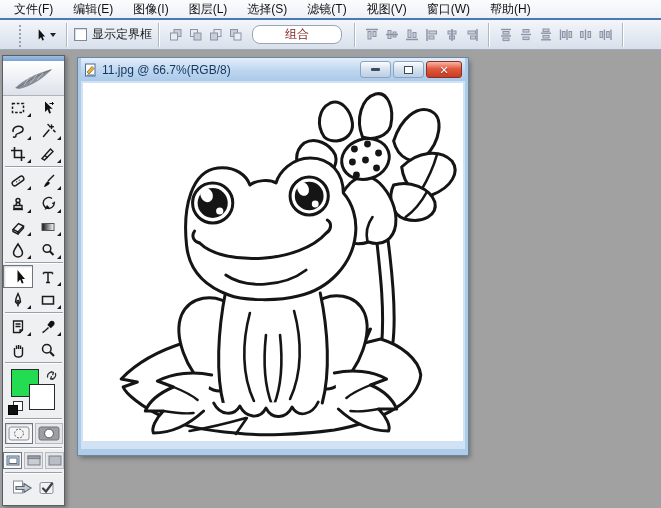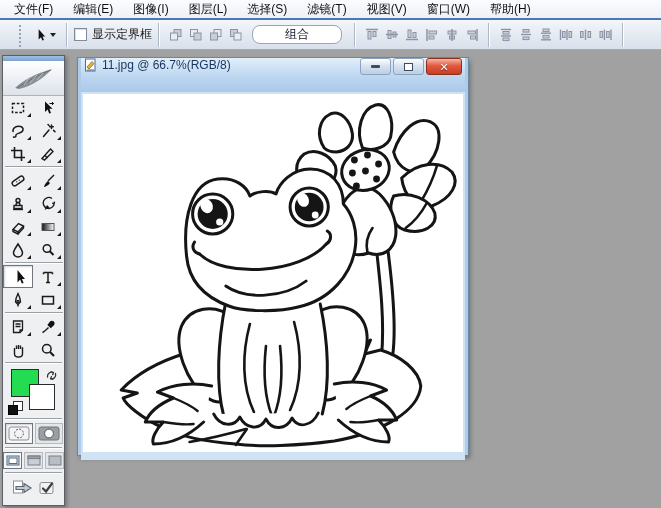--- a/index.html
+++ b/index.html
@@ -17,21 +17,21 @@
     border-bottom:1px solid #9fa9b8;display:flex;align-items:center;box-sizing:border-box;padding-left:18px;}
   .gripper{width:5px;height:24px;margin-right:5px;
     background-image:radial-gradient(circle,#97a2b4 34%,transparent 36%);background-size:4px 4px;background-position:0 1px;}
   .opt-sep{width:1px;height:24px;background:#aeb7c4;border-right:1px solid #fff;margin:0 6px;}
   .opt-tool{display:flex;align-items:center;gap:3px;padding:0 4px;}
   .dd-arrow{width:0;height:0;border-left:3.5px solid transparent;border-right:3.5px solid transparent;border-top:4px solid #222;}
   .checkbox{width:11px;height:11px;background:#fff;border:1px solid #7f8a9a;box-shadow:inset 1px 1px 1px #d8dde4;}
   .opt-label{font-size:12px;color:#222;margin-left:5px;}
   .icon16{width:18px;height:16px;display:inline-flex;align-items:center;justify-content:center;margin:0 1px;}
   .group-btn{width:88px;height:17px;border:1px solid #9aa5b5;border-radius:8px;background:#fff;
-    color:#0f172a;font-size:12px;line-height:16px;text-align:center;margin:0 6px;}
+    color:#7f1d1d;font-size:12px;line-height:16px;text-align:center;margin:0 6px;}
 
   
   .workspace{position:absolute;left:0;top:51px;width:661px;height:457px;background:#a1a1a1;}
 
   
   .toolbox{position:absolute;left:2px;top:55px;width:63px;height:451px;background:#eef0f2;
     border:1px solid #5a5f66;box-sizing:border-box;box-shadow:2px 2px 4px rgba(0,0,0,.3);}
   .tb-title{height:5px;background:linear-gradient(#9dbfe2,#7ba2d0);}
   .tb-logo{height:34px;background:linear-gradient(#ffffff,#dde2ea);border-bottom:1px solid #b0b4ba;
     display:flex;align-items:center;justify-content:center;}
@@ -52,21 +52,21 @@
   .mode-btn{width:26px;height:19px;display:flex;align-items:center;justify-content:center;border:1px solid #b6bac0;background:#e4e6e9;}
   .mode-btn.sel{border:1px solid #70757d;background:#f7f8f9;box-shadow:inset 1px 1px 2px #cdd1d6;}
   .screens{display:flex;justify-content:center;gap:2px;padding:2px 0;}
   .scr-btn{width:18px;height:15px;display:flex;align-items:center;justify-content:center;border:1px solid #b6bac0;background:#e4e6e9;}
   .scr-btn.sel{border:1px solid #70757d;background:#f7f8f9;}
   .tb-bottom{display:flex;justify-content:center;align-items:center;gap:5px;padding:4px 0;}
 
   
   .doc{position:absolute;left:78px;top:58px;width:390px;height:397px;background:#aecbe8;
     box-shadow:0 0 0 1px #6b86a0,2px 3px 5px rgba(0,0,0,.35);box-sizing:border-box;padding:0 3px 3px 3px;}
-  .doc-title{height:34px;display:flex;padding:0 3px;
+  .doc-title{height:23px;display:flex;align-items:center;padding:0 3px;
     background:linear-gradient(#e3eefb,#bdd6f0 55%,#abc9e9);}
   .doc-title-text{font-size:12px;color:#16365c;margin-left:4px;white-space:nowrap;}
   .win-btns{margin-left:auto;display:flex;gap:2px;}
   .win-btn{width:29px;height:15px;border-radius:3px;display:flex;align-items:center;justify-content:center;
     border:1px solid #8aa3c0;background:linear-gradient(#fdfefe,#d5e1ee 50%,#bccfe3);}
   .win-btn.close{width:34px;border:1px solid #8a3020;background:linear-gradient(#f6b7a5,#e2593f 45%,#c63d26);}
   .min-glyph{width:9px;height:3px;background:#3a4c62;border-radius:1px;}
   .rst-glyph{width:7px;height:6px;border:1.5px solid #3a4c62;background:#fff;}
   .x-glyph{color:#fff;font-size:11px;font-weight:bold;line-height:10px;text-shadow:0 1px 1px #7e2512;}
   .doc-content{height:368px;background:#cfe3f4;box-sizing:border-box;padding:2px 2px 8px 2px;}

